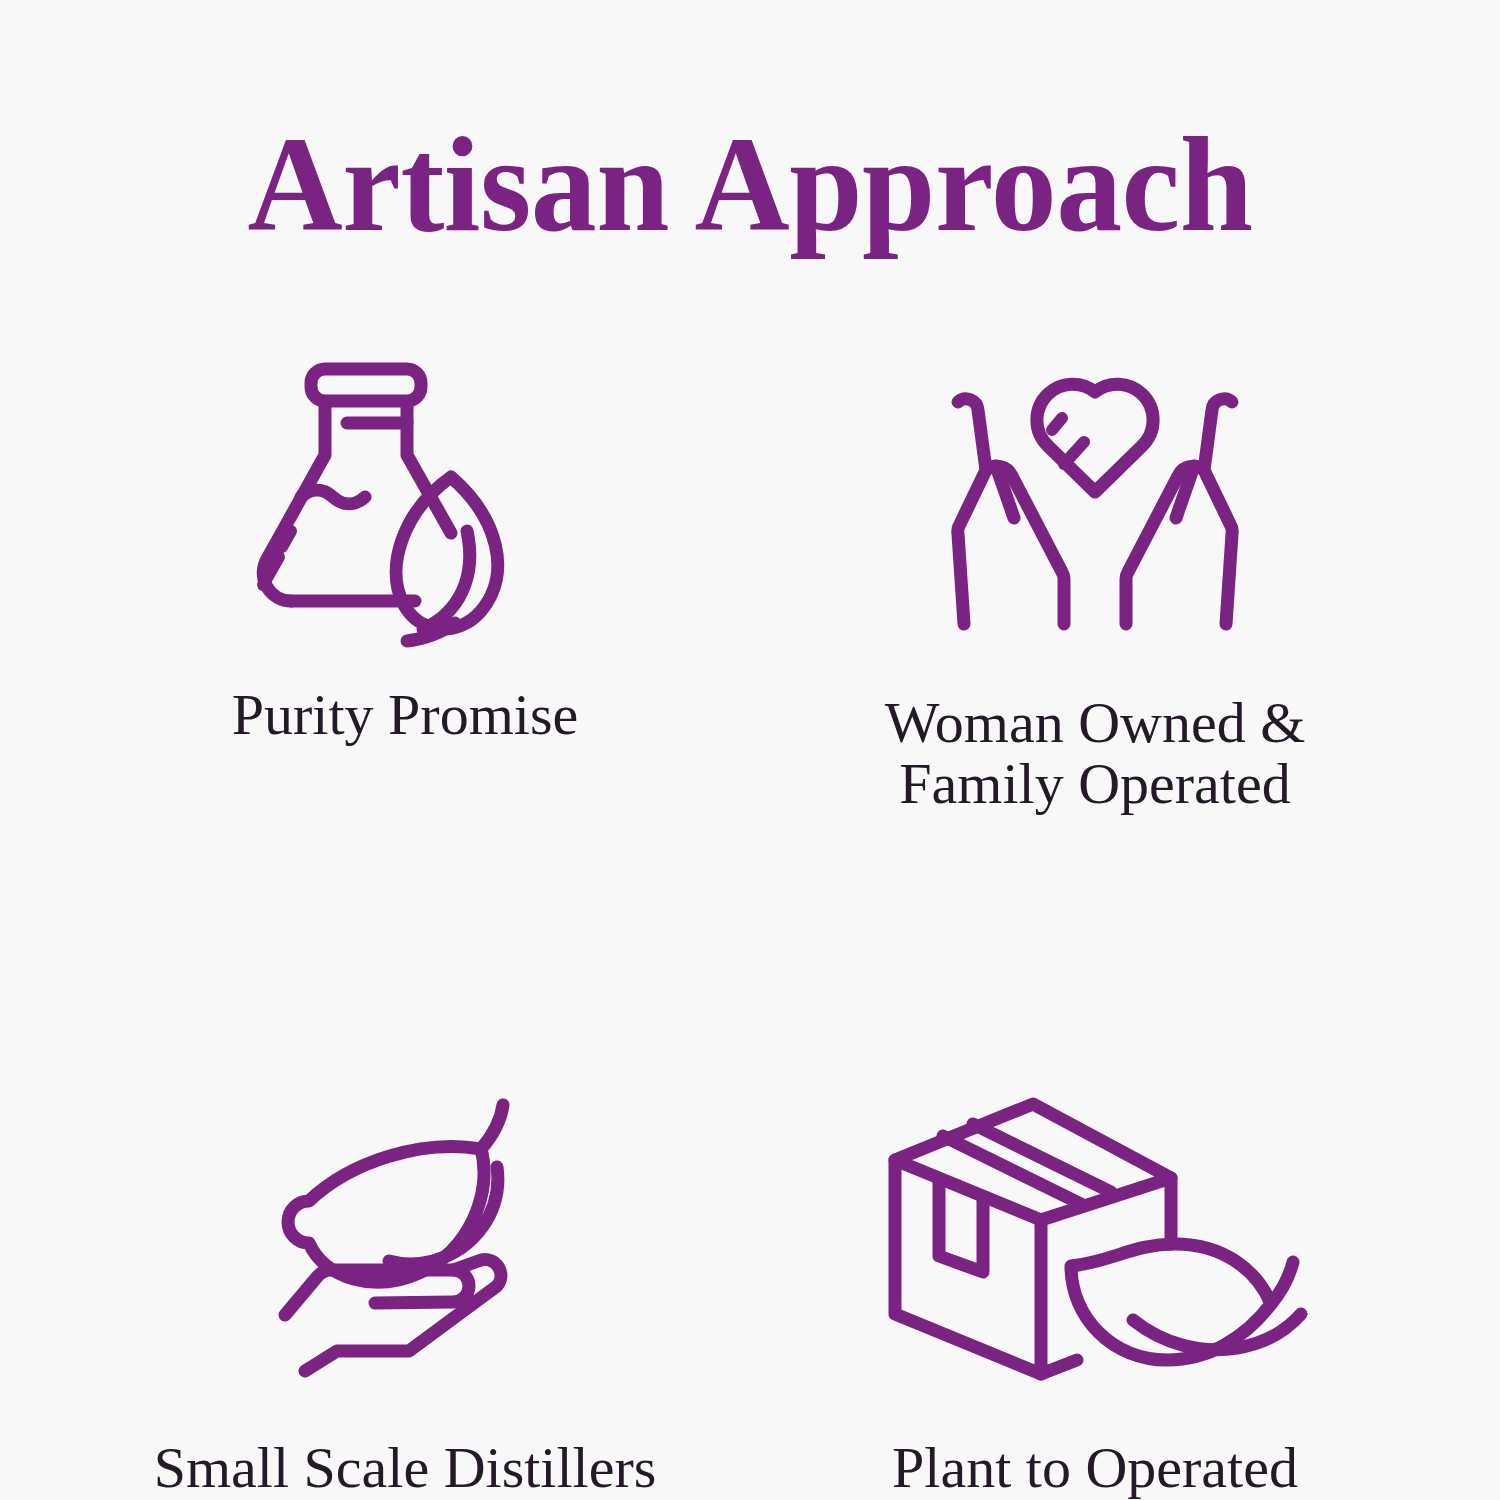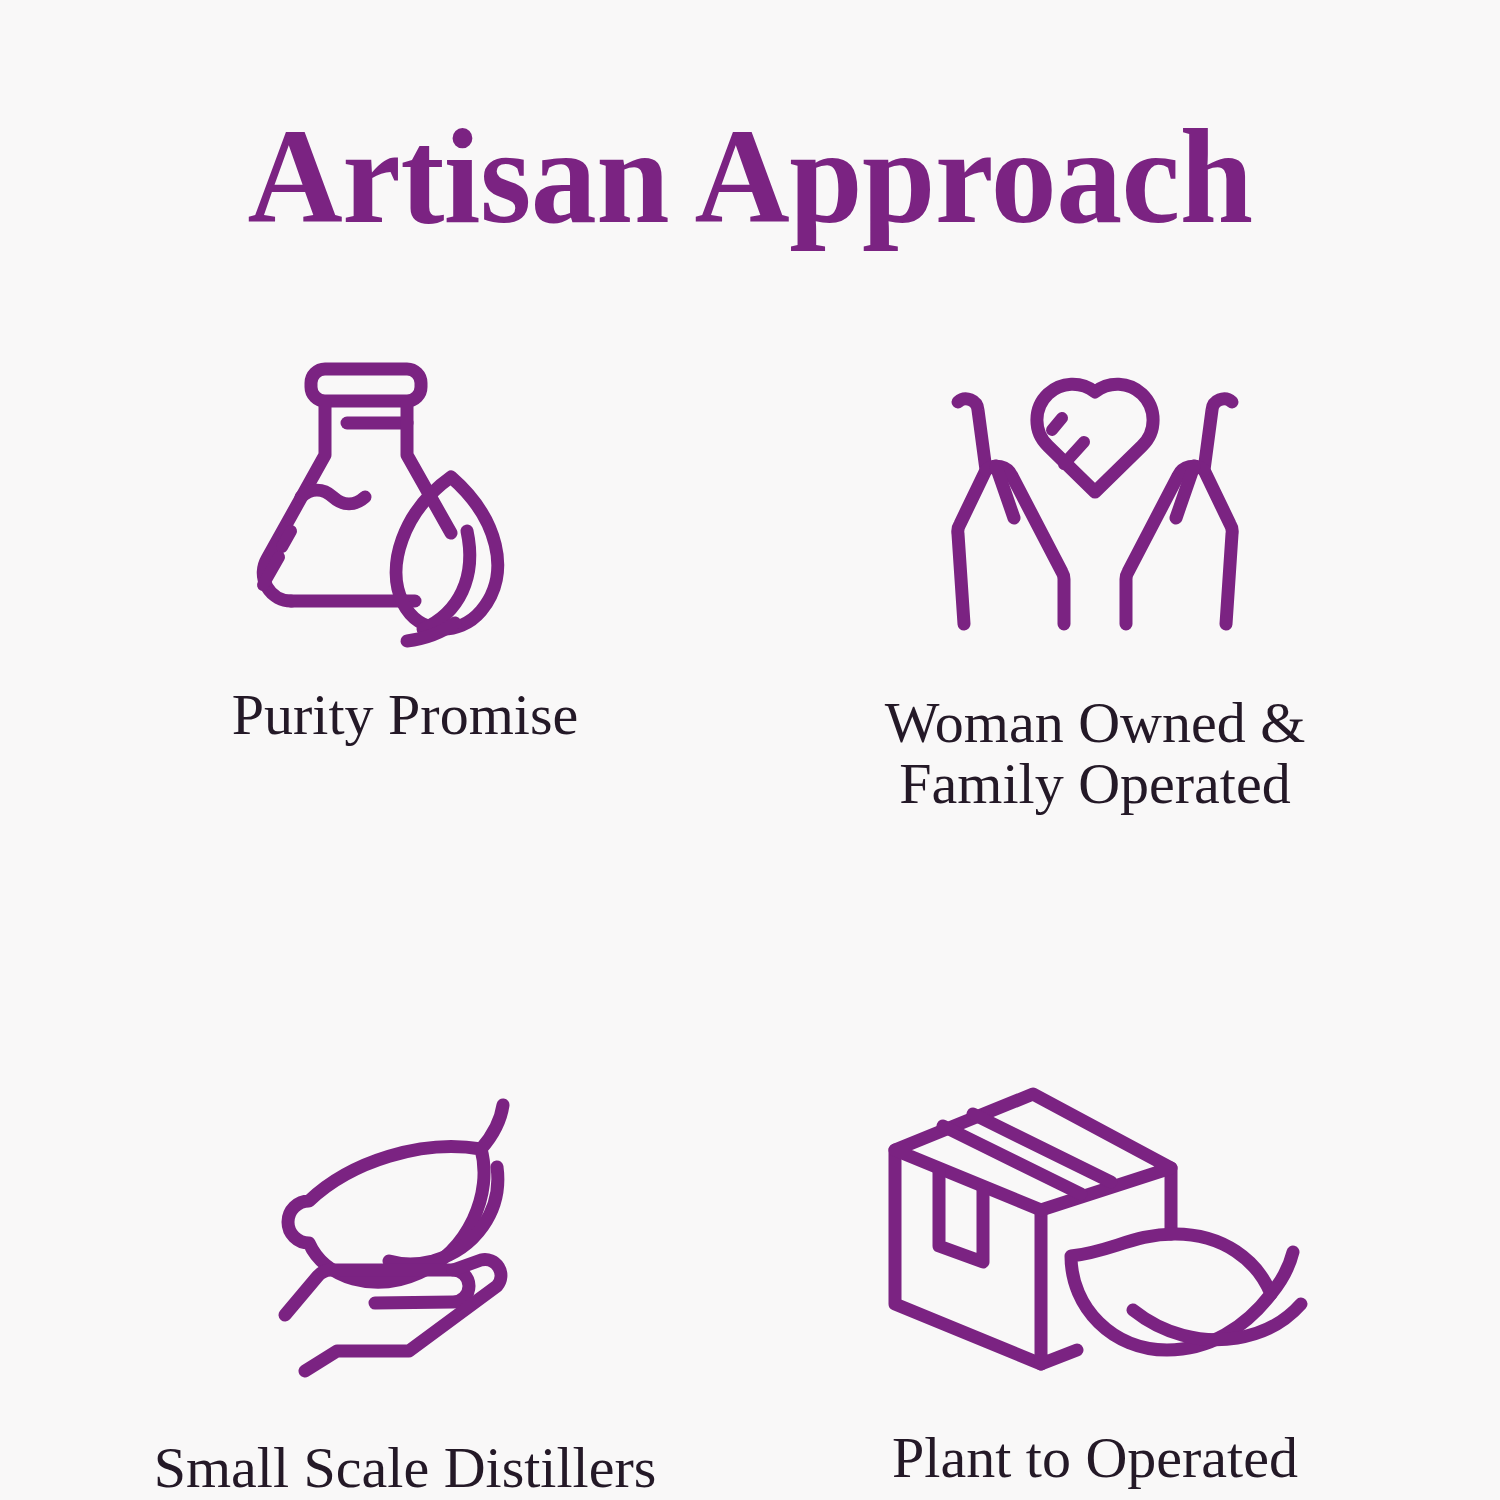--- a/index.html
+++ b/index.html
@@ -19,21 +19,21 @@
     position: relative;
     width: 1500px;
     height: 1500px;
     background: #f9f8f8;
     box-sizing: border-box;
   }
 
   
   .title-wrap {
     position: absolute;
-    top: 108px;
+    top: 116px;
     left: 0;
     width: 1500px;
     text-align: center;
   }
   .title {
     display: inline-block;
     margin: 0;
     font-family: "Liberation Serif", "DejaVu Serif", serif;
     font-weight: 700;
     font-size: 136px;
@@ -103,21 +103,21 @@
 
   .cell-package  .icon-box { height: 300px; }
   .cell-package  .label    { margin-top: 50px; }
 
   .cell-purity   { padding-top: 12px; }
   .cell-woman    { padding-top: 22px; }
   .cell-distill  { padding-top: 272px; }
   .cell-package  { padding-top: 262px; }
 
   .grid > .cell-distill, .grid > .cell-package {
-    justify-content: flex-start;
+    justify-content: flex-end;
   }
 
   .stroke {
     fill: none;
     stroke: #7b2382;
     stroke-width: 13;
     stroke-linecap: round;
     stroke-linejoin: round;
   }
   .stroke-thin {

